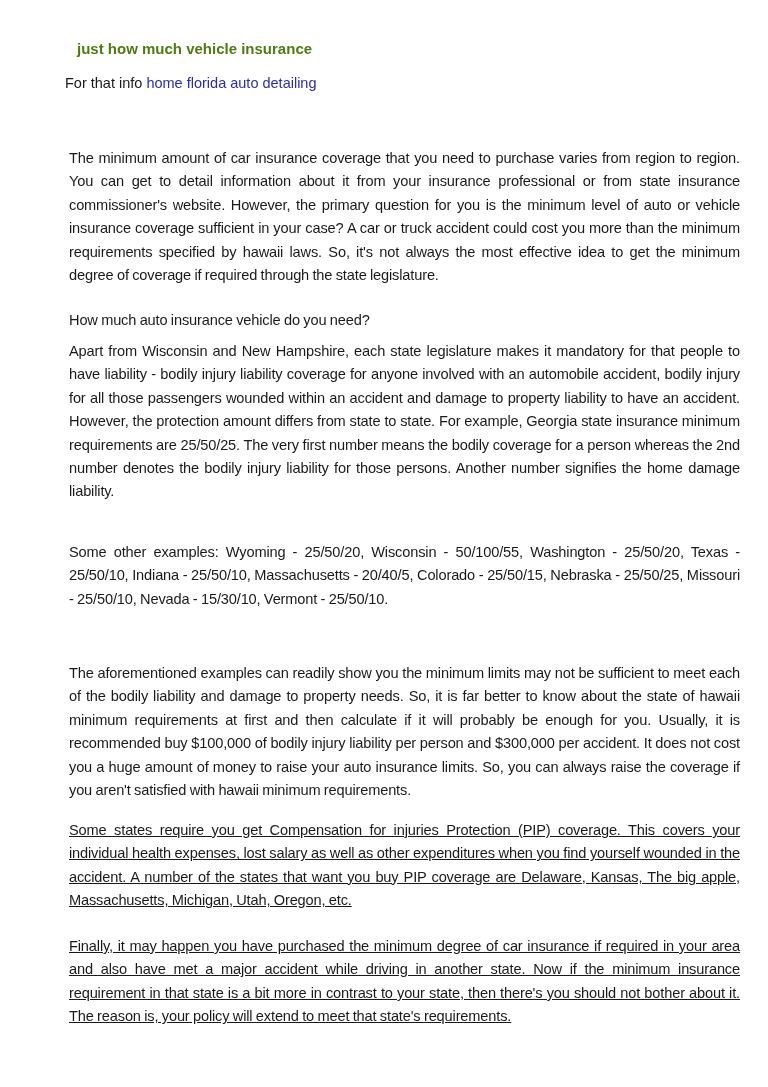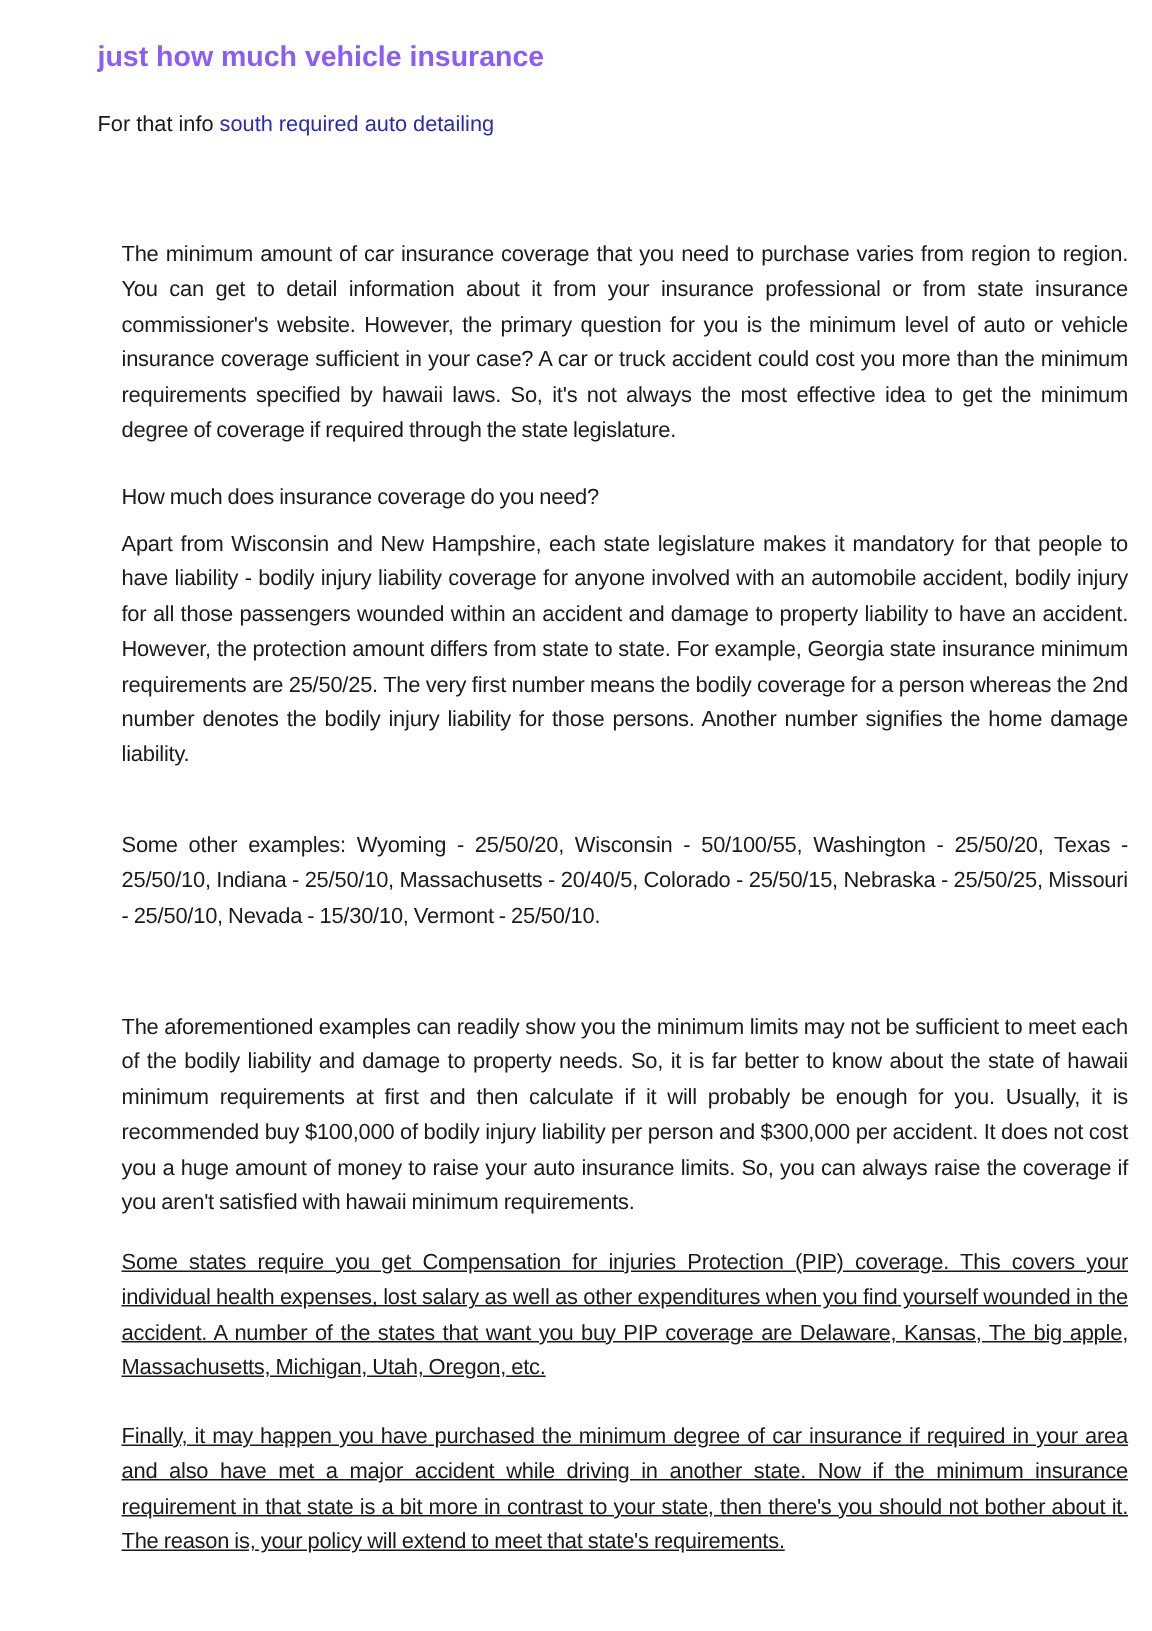--- a/index.html
+++ b/index.html
@@ -18,44 +18,44 @@
     .page {
       position: absolute;
       left: 65px;
       top: 0;
       width: 671px;
     }
     .title {
       position: absolute;
       top: 28px;
       left: 0;
-      font-size: 19px;
+      font-size: 15px;
       font-weight: bold;
-      color: #8b5cf6;
+      color: #4d7c0f;
       white-space: nowrap;
-      margin: 0;
+      margin: 12px;
     }
     .subtitle {
       position: absolute;
       top: 75px;
       left: 0;
       font-size: 14.5px;
       color: #1a1a1a;
       white-space: nowrap;
       margin: 0;
     }
     .subtitle a {
       color: #2b2bb0;
       text-decoration: none;
     }
     .para {
       position: absolute;
       left: 0;
       width: 671px;
-      margin: 16px;
+      margin: 4px;
       font-size: 14.6px;
       line-height: 23.4px;
       text-align: justify;
       letter-spacing: -0.15px;
       word-spacing: -0.5px;
       color: #1a1a1a;
     }
     .heading-q {
       text-align: left;
     }
@@ -66,22 +66,22 @@
     #p5 { top: 658px; }
     #p6 { top: 815px; text-decoration: underline; }
     #p7 { top: 931px; text-decoration: underline; }
   </style>
 </head>
 <body>
 
 <div class="page">
   <h1 class="title">just how much vehicle insurance</h1>
 
-  <p class="subtitle"><span>For that info </span><a href="#">south required auto detailing</a></p>
+  <p class="subtitle"><span>For that info </span><a href="#">home florida auto detailing</a></p>
 
   <p class="para" id="p1">The minimum amount of car insurance coverage that you need to purchase varies from region to region. You can get to detail information about it from your insurance professional or from state insurance commissioner's website. However, the primary question for you is the minimum level of auto or vehicle insurance coverage sufficient in your case? A car or truck accident could cost you more than the minimum requirements specified by hawaii laws. So, it's not always the most effective idea to get the minimum degree of coverage if required through the state legislature.</p>
-  <p class="para heading-q" id="p2">How much does insurance coverage do you need?</p>
+  <p class="para heading-q" id="p2">How much auto insurance vehicle do you need?</p>
   <p class="para" id="p3">Apart from Wisconsin and New Hampshire, each state legislature makes it mandatory for that people to have liability - bodily injury liability coverage for anyone involved with an automobile accident, bodily injury for all those passengers wounded within an accident and damage to property liability to have an accident. However, the protection amount differs from state to state. For example, Georgia state insurance minimum requirements are 25/50/25. The very first number means the bodily coverage for a person whereas the 2nd number denotes the bodily injury liability for those persons. Another number signifies the home damage liability.</p>
   <p class="para" id="p4">Some other examples: Wyoming - 25/50/20, Wisconsin - 50/100/55, Washington - 25/50/20, Texas - 25/50/10, Indiana - 25/50/10, Massachusetts - 20/40/5, Colorado - 25/50/15, Nebraska - 25/50/25, Missouri - 25/50/10, Nevada - 15/30/10, Vermont - 25/50/10.</p>
   <p class="para" id="p5">The aforementioned examples can readily show you the minimum limits may not be sufficient to meet each of the bodily liability and damage to property needs. So, it is far better to know about the state of hawaii minimum requirements at first and then calculate if it will probably be enough for you. Usually, it is recommended buy $100,000 of bodily injury liability per person and $300,000 per accident. It does not cost you a huge amount of money to raise your auto insurance limits. So, you can always raise the coverage if you aren't satisfied with hawaii minimum requirements.</p>
   <p class="para" id="p6">Some states require you get Compensation for injuries Protection (PIP) coverage. This covers your individual health expenses, lost salary as well as other expenditures when you find yourself wounded in the accident. A number of the states that want you buy PIP coverage are Delaware, Kansas, The big apple, Massachusetts, Michigan, Utah, Oregon, etc.</p>
   <p class="para" id="p7">Finally, it may happen you have purchased the minimum degree of car insurance if required in your area and also have met a major accident while driving in another state. Now if the minimum insurance requirement in that state is a bit more in contrast to your state, then there's you should not bother about it. The reason is, your policy will extend to meet that state's requirements.</p>
 </div>
 
 </body></html>

